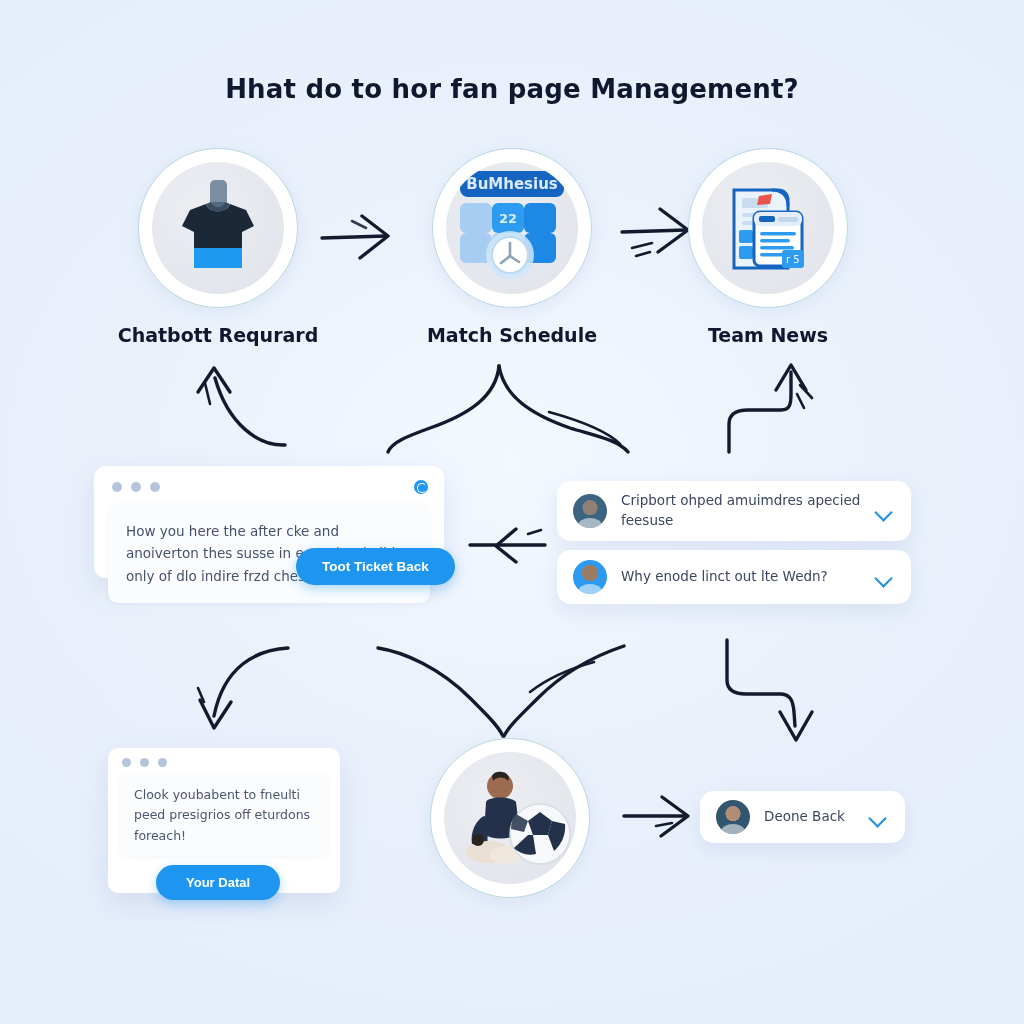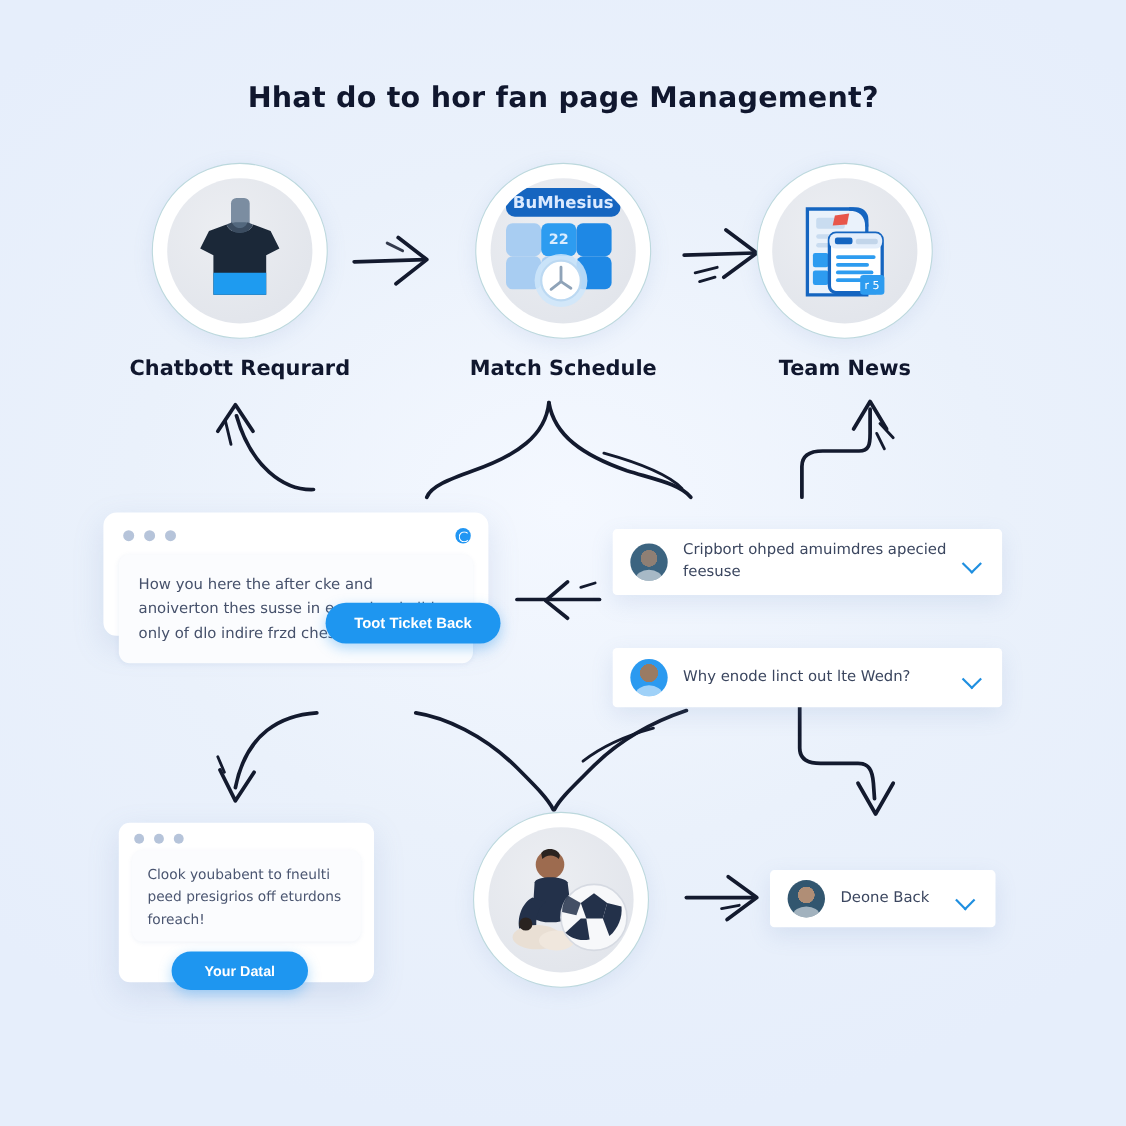--- a/index.html
+++ b/index.html
@@ -160,21 +160,21 @@
   #data-card-btnwrap {
     position: absolute;
     left: 156px; top: 865px;
   }
   #data-card-btnwrap .pill-btn { padding: 10px 30px; font-size: 13px; }
 
   
   .faq-row {
     position: absolute;
     background: #ffffff;
-    border-radius: 4px;
+    border-radius: 14px;
     box-shadow: 0 7px 20px rgba(110,140,190,0.16);
     display: flex;
     align-items: center;
     padding: 0 18px 0 16px;
     cursor: pointer;
   }
 
   .avatar {
     width: 34px; height: 34px;
     border-radius: 50%;
@@ -209,21 +209,21 @@
   .chevron::before{
     content:"";
     position:absolute; left:2px; top:4px;
     width: 11px; height: 11px;
     border-right: 2.4px solid #1f8fe0;
     border-bottom: 2.4px solid #1f8fe0;
     transform: rotate(45deg);
   }
 
   #faq-1 { left: 557px; top: 481px; width: 354px; height: 60px; }
-  #faq-2 { left: 557px; top: 589px; width: 354px; height: 54px; }
+  #faq-2 { left: 557px; top: 550px; width: 354px; height: 54px; }
   #faq-3 { left: 700px; top: 791px; width: 205px; height: 52px; }
   #faq-3 .faq-text { font-size: 13.5px; }
 
   
   #arrows {
     position: absolute;
     left: 0; top: 0;
     width: 1024px; height: 1024px;
     pointer-events: none;
   }

